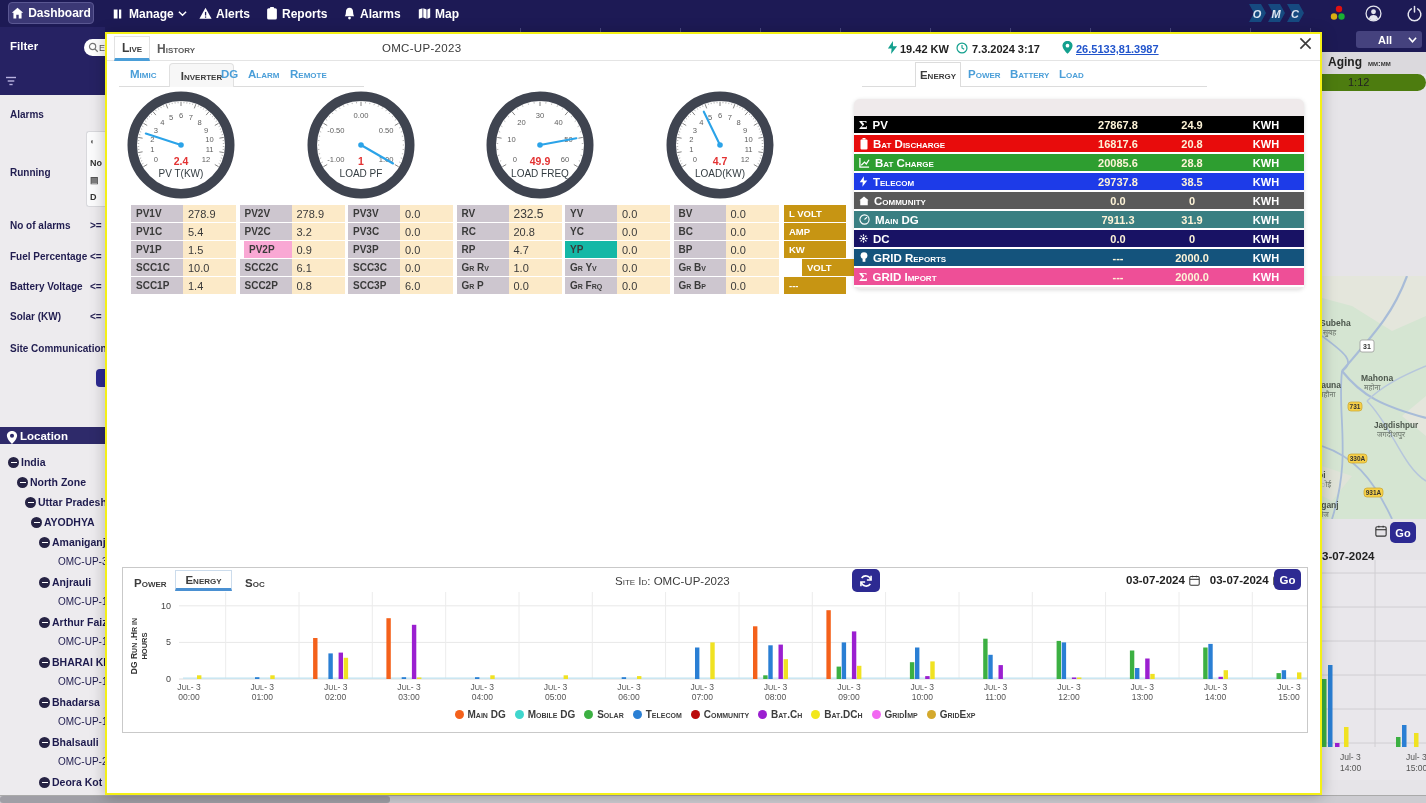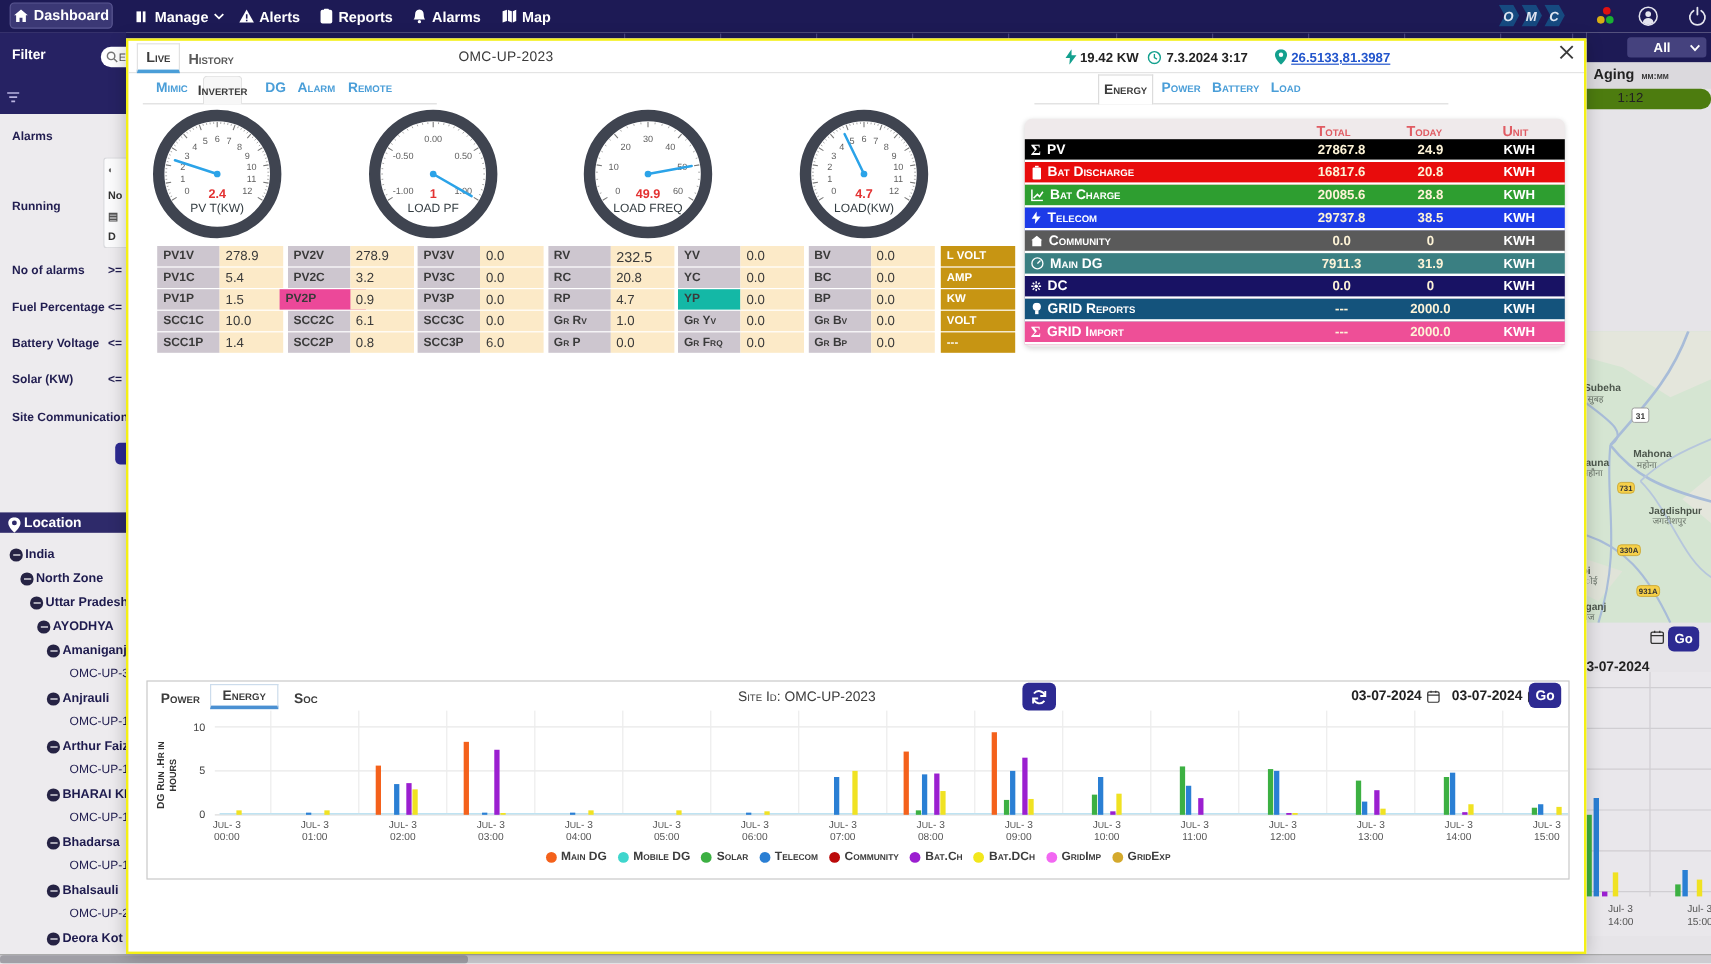--- a/index.html
+++ b/index.html
@@ -254,21 +254,21 @@
     <svg class="abs" style="left:955px;top:7px" width="11" height="13" viewBox="0 0 12 14">
       <path d="M6 0 C2.7 0 0.5 2.3 0.5 5.2 C0.5 9 6 14 6 14 C6 14 11.5 9 11.5 5.2 C11.5 2.3 9.3 0 6 0 Z" fill="#13a08e"></path>
       <circle cx="6" cy="5" r="2" fill="#fff"></circle>
     </svg>
     <div class="abs" style="left:969px;top:9px;font-size:11px;color:#2255cc;font-weight:bold;text-decoration:underline">26.5133,81.3987</div>
     <svg class="abs" style="left:1192px;top:3px" width="13" height="13" viewBox="0 0 14 14">
       <path d="M1.5 1.5 L12.5 12.5 M12.5 1.5 L1.5 12.5" stroke="#3a3a3a" stroke-width="1.7"></path>
     </svg>
     <div class="abs" style="left:12px;top:52px;width:245px;border-bottom:1px solid #dcdcdc"></div>
     <div class="abs bluetab" style="left:23px;top:34px;font-size:11.5px">Mimic</div>
-    <div class="abs sc" style="left:62px;top:29px;width:33px;height:24px;background:#f7f7f7;border:1px solid #e0e0e0;border-bottom:none;border-radius:4px 4px 0 0;font-size:11.5px;font-weight:bold;color:#3c3c3c;display:flex;align-items:center;justify-content:center">Inverter</div>
+    <div class="abs sc" style="left:62px;top:29px;width:65px;height:24px;background:#f7f7f7;border:1px solid #e0e0e0;border-bottom:none;border-radius:4px 4px 0 0;font-size:11.5px;font-weight:bold;color:#3c3c3c;display:flex;align-items:center;justify-content:center">Inverter</div>
     <div class="abs bluetab" style="left:114px;top:34px;font-size:11.5px">DG</div>
     <div class="abs bluetab" style="left:141px;top:34px;font-size:11.5px">Alarm</div>
     <div class="abs bluetab" style="left:183px;top:34px;font-size:11.5px">Remote</div>
     <div class="abs" style="left:755px;top:52px;width:345px;border-bottom:1px solid #dcdcdc"></div>
     <div class="abs sc" style="left:808px;top:28px;width:46px;height:25px;background:#fff;border:1px solid #dcdcdc;border-bottom:none;font-size:11.5px;font-weight:bold;color:#3c3c3c;display:flex;align-items:center;justify-content:center">Energy</div>
     <div class="abs bluetab" style="left:861px;top:34px;font-size:11.5px">Power</div>
     <div class="abs bluetab" style="left:903px;top:34px;font-size:11.5px">Battery</div>
     <div class="abs bluetab" style="left:952px;top:34px;font-size:11.5px">Load</div>
     <svg class="abs" style="left:18px;top:55px" width="112" height="112" viewBox="0 0 112 112">
       <circle cx="56" cy="56" r="48.75" fill="#fff" stroke="#3f4450" stroke-width="9.5"></circle>
@@ -537,21 +537,21 @@
     <div class="cell sc" style="left:24.0px;top:207px;width:52px;height:17px;background:#cdc6cf;font-weight:bold">PV1P</div>
     <div class="cell" style="left:76.0px;top:207px;width:53px;height:17px;background:#fceac8;font-size:11px">1.5</div>
     <div class="cell sc" style="left:24.0px;top:225px;width:52px;height:17px;background:#cdc6cf;font-weight:bold">SCC1C</div>
     <div class="cell" style="left:76.0px;top:225px;width:53px;height:17px;background:#fceac8;font-size:11px">10.0</div>
     <div class="cell sc" style="left:24.0px;top:243px;width:52px;height:17px;background:#cdc6cf;font-weight:bold">SCC1P</div>
     <div class="cell" style="left:76.0px;top:243px;width:53px;height:17px;background:#fceac8;font-size:11px">1.4</div>
     <div class="cell sc" style="left:132.5px;top:171px;width:52px;height:17px;background:#cdc6cf;font-weight:bold">PV2V</div>
     <div class="cell" style="left:184.5px;top:171px;width:53px;height:17px;background:#fceac8;font-size:11px">278.9</div>
     <div class="cell sc" style="left:132.5px;top:189px;width:52px;height:17px;background:#cdc6cf;font-weight:bold">PV2C</div>
     <div class="cell" style="left:184.5px;top:189px;width:53px;height:17px;background:#fceac8;font-size:11px">3.2</div>
-    <div class="cell sc" style="left:126px;top:207px;width:72px;height:17px;background:#ec4899;font-weight:bold">PV2P</div>
+    <div class="cell sc" style="left:137px;top:207px;width:72px;height:17px;background:#f9a8d4;font-weight:bold">PV2P</div>
     <div class="cell" style="left:184.5px;top:207px;width:53px;height:17px;background:#fceac8;font-size:11px">0.9</div>
     <div class="cell sc" style="left:132.5px;top:225px;width:52px;height:17px;background:#cdc6cf;font-weight:bold">SCC2C</div>
     <div class="cell" style="left:184.5px;top:225px;width:53px;height:17px;background:#fceac8;font-size:11px">6.1</div>
     <div class="cell sc" style="left:132.5px;top:243px;width:52px;height:17px;background:#cdc6cf;font-weight:bold">SCC2P</div>
     <div class="cell" style="left:184.5px;top:243px;width:53px;height:17px;background:#fceac8;font-size:11px">0.8</div>
     <div class="cell sc" style="left:241.0px;top:171px;width:52px;height:17px;background:#cdc6cf;font-weight:bold">PV3V</div>
     <div class="cell" style="left:293.0px;top:171px;width:53px;height:17px;background:#fceac8;font-size:11px">0.0</div>
     <div class="cell sc" style="left:241.0px;top:189px;width:52px;height:17px;background:#cdc6cf;font-weight:bold">PV3C</div>
     <div class="cell" style="left:293.0px;top:189px;width:53px;height:17px;background:#fceac8;font-size:11px">0.0</div>
     <div class="cell sc" style="left:241.0px;top:207px;width:52px;height:17px;background:#cdc6cf;font-weight:bold">PV3P</div>
@@ -586,28 +586,23 @@
     <div class="cell" style="left:618.5px;top:189px;width:53px;height:17px;background:#fceac8;font-size:11px">0.0</div>
     <div class="cell sc" style="left:566.5px;top:207px;width:52px;height:17px;background:#cdc6cf;font-weight:bold">BP</div>
     <div class="cell" style="left:618.5px;top:207px;width:53px;height:17px;background:#fceac8;font-size:11px">0.0</div>
     <div class="cell sc" style="left:566.5px;top:225px;width:52px;height:17px;background:#cdc6cf;font-weight:bold">Gr Bv</div>
     <div class="cell" style="left:618.5px;top:225px;width:53px;height:17px;background:#fceac8;font-size:11px">0.0</div>
     <div class="cell sc" style="left:566.5px;top:243px;width:52px;height:17px;background:#cdc6cf;font-weight:bold">Gr Bp</div>
     <div class="cell" style="left:618.5px;top:243px;width:53px;height:17px;background:#fceac8;font-size:11px">0.0</div>
     <div class="cell" style="left:677px;top:171px;width:62px;height:17px;background:#c79513;color:#fff;font-size:9.5px;font-weight:bold">L VOLT</div>
     <div class="cell" style="left:677px;top:189px;width:62px;height:17px;background:#c79513;color:#fff;font-size:9.5px;font-weight:bold">AMP</div>
     <div class="cell" style="left:677px;top:207px;width:62px;height:17px;background:#c79513;color:#fff;font-size:9.5px;font-weight:bold">KW</div>
-    <div class="cell" style="left:677px;top:225px;width:62px;height:17px;background:#c79513;color:#fff;font-size:9.5px;font-weight:bold">VOLT</div>
+    <div class="cell" style="left:695px;top:225px;width:62px;height:17px;background:#c79513;color:#fff;font-size:9.5px;font-weight:bold">VOLT</div>
     <div class="cell" style="left:677px;top:243px;width:62px;height:17px;background:#c79513;color:#fff;font-size:9.5px;font-weight:bold">---</div>
     <div class="abs" style="left:747px;top:65px;width:450px;height:190px;background:#efeaeb;border-radius:6px;box-shadow:0 1px 4px rgba(0,0,0,.15)">
-      <div class="abs sc" style="left:0;top:3px;width:450px;height:14px;font-size:12px;font-weight:bold;color:#e05c63">
-        <span class="abs" style="left:243px">Total</span>
-        <span class="abs" style="left:318px">Today</span>
-        <span class="abs" style="left:398px">Unit</span>
-      </div>
       <div class="erow" style="top:17px;background:#000000;border-bottom:2px solid #fff">
         <span style="font-size:13px;font-weight:bold;margin-left:5px;font-family:'Liberation Serif',serif">Σ</span>
         <span class="lbl">PV</span>
         <span class="v" style="left:224px;width:80px">27867.8</span>
         <span class="v" style="left:303px;width:70px">24.9</span>
         <span class="v" style="left:387px;width:50px;color:#fff">KWH</span>
       </div>
       <div class="erow" style="top:36px;background:#e80c0c;border-bottom:2px solid #fff">
         <svg style="margin-left:6px" width="8" height="12" viewBox="0 0 8 12">
           <rect x="2.5" y="0" width="3" height="1.5" fill="#fff"></rect>

